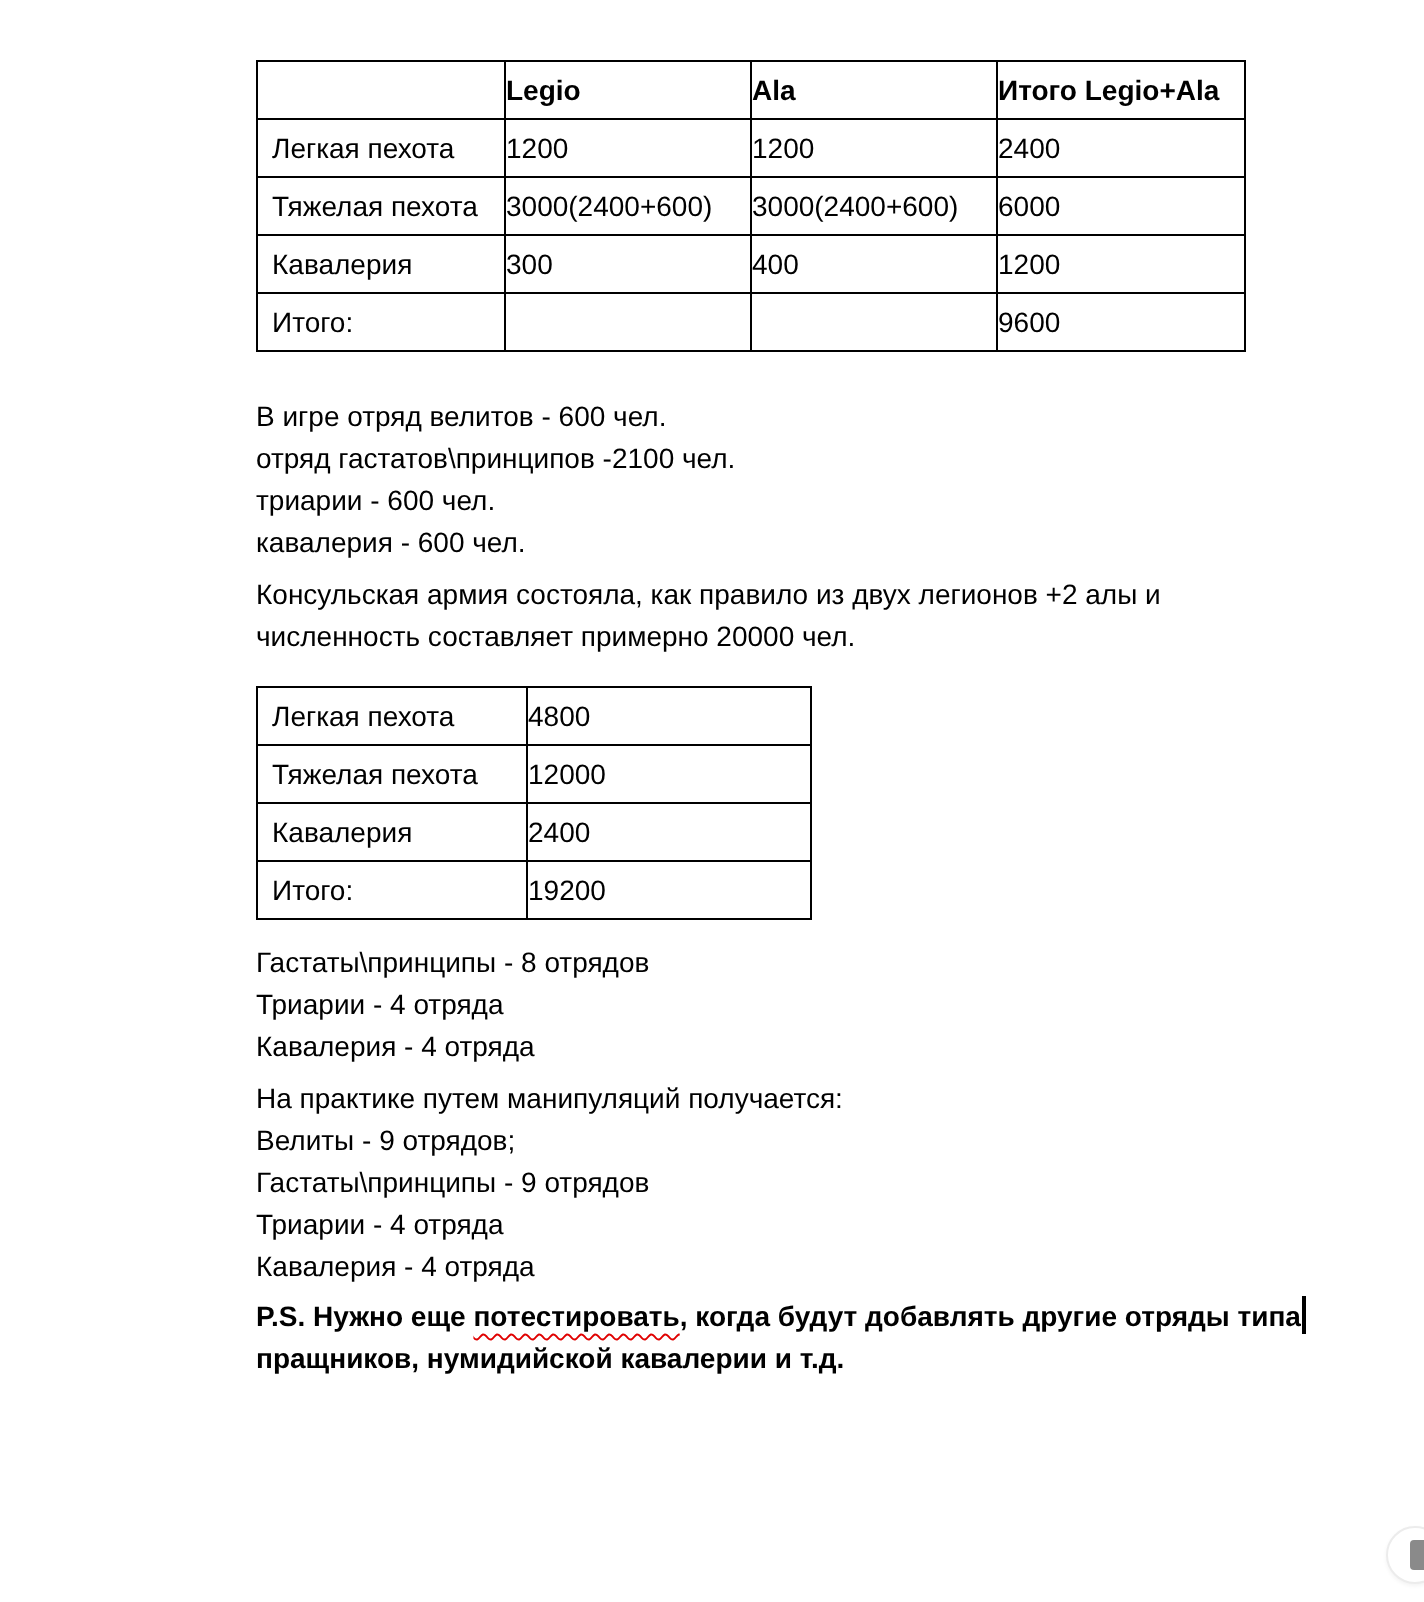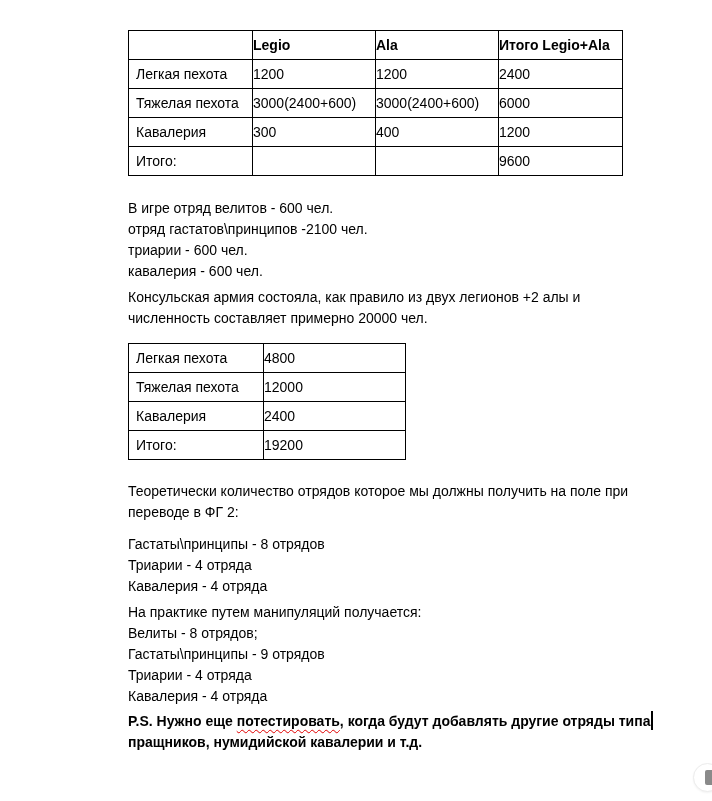--- a/index.html
+++ b/index.html
@@ -167,34 +167,30 @@
       <td class="label">Кавалерия</td>
       <td>2400</td>
     </tr>
     <tr>
       <td class="label bold">Итого:</td>
       <td>19200</td>
     </tr>
   </tbody>
     </table>
 
-  <div class="block b3">
-    <div class="line">Теоретически количество отрядов которое мы должны получить на поле при</div>
-    <div class="line">переводе в ФГ 2:</div>
-  </div>
 
   <div class="block b4">
     <div class="line">Гастаты\принципы - 8 отрядов</div>
     <div class="line">Триарии - 4 отряда</div>
     <div class="line">Кавалерия - 4 отряда</div>
   </div>
 
   <div class="block b5">
     <div class="line">На практике путем манипуляций получается:</div>
-    <div class="line">Велиты - 8 отрядов;</div>
+    <div class="line">Велиты - 9 отрядов;</div>
     <div class="line">Гастаты\принципы - 9 отрядов</div>
     <div class="line">Триарии - 4 отряда</div>
     <div class="line">Кавалерия - 4 отряда</div>
   </div>
 
   <div class="block ps">
     <div class="line"><span>P.S. Нужно еще </span><span class="misspelled">потестировать</span><span>, когда будут добавлять другие отряды типа</span><span class="caret"></span></div>
     <div class="line">пращников, нумидийской кавалерии и т.д.</div>
   </div>
 

